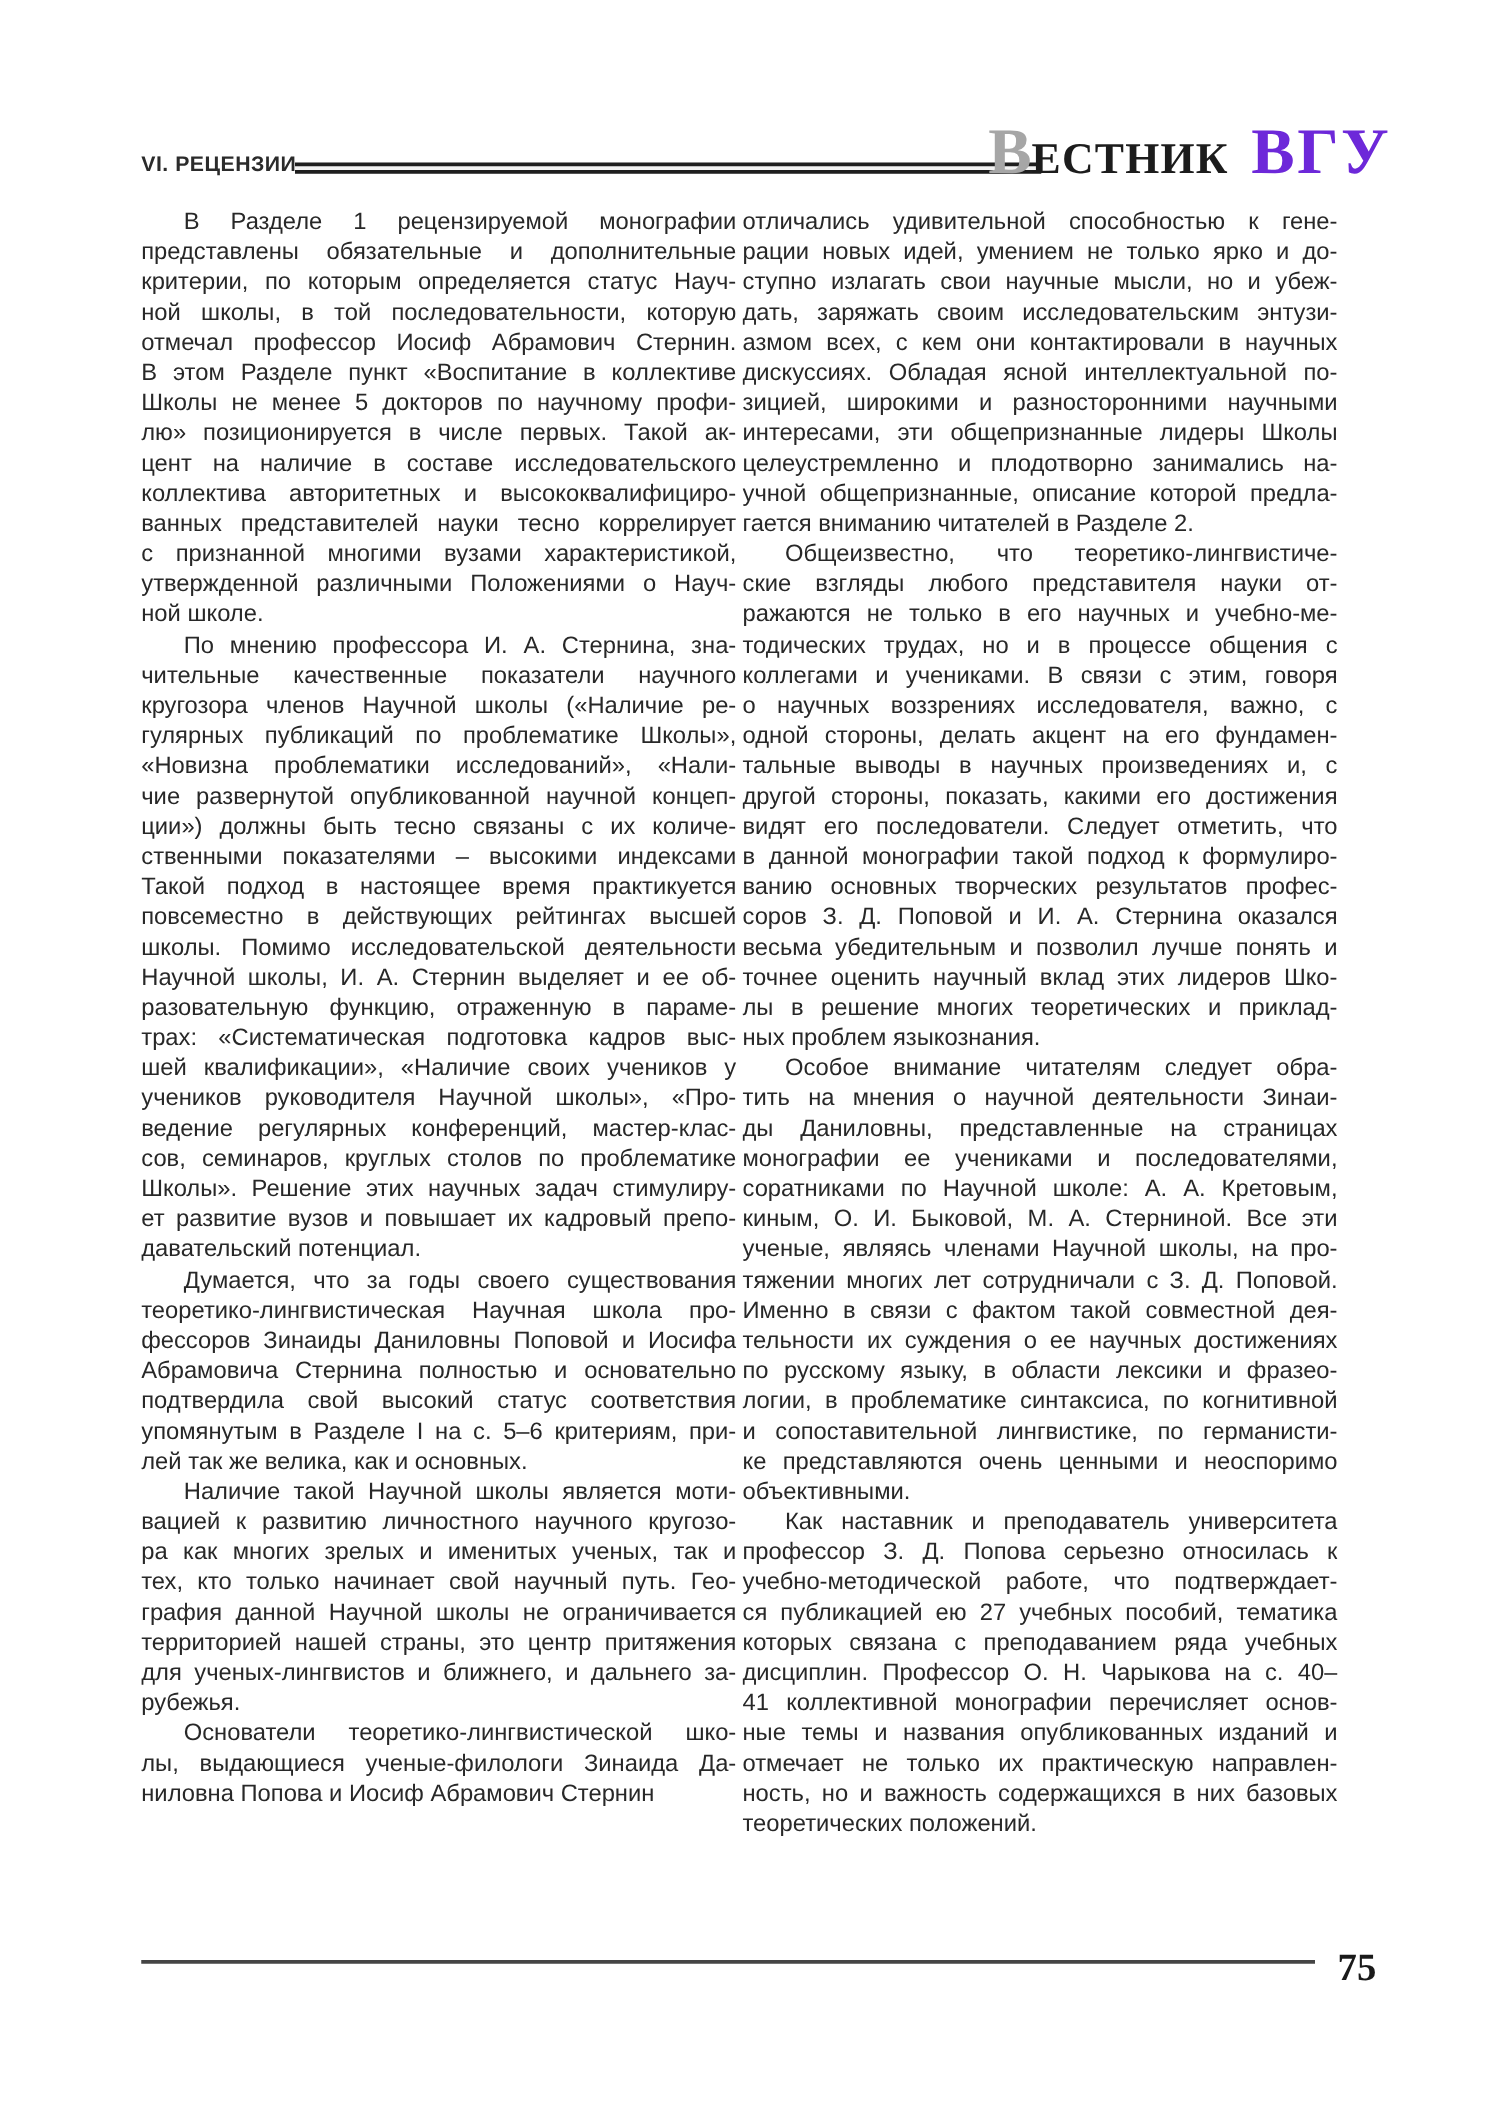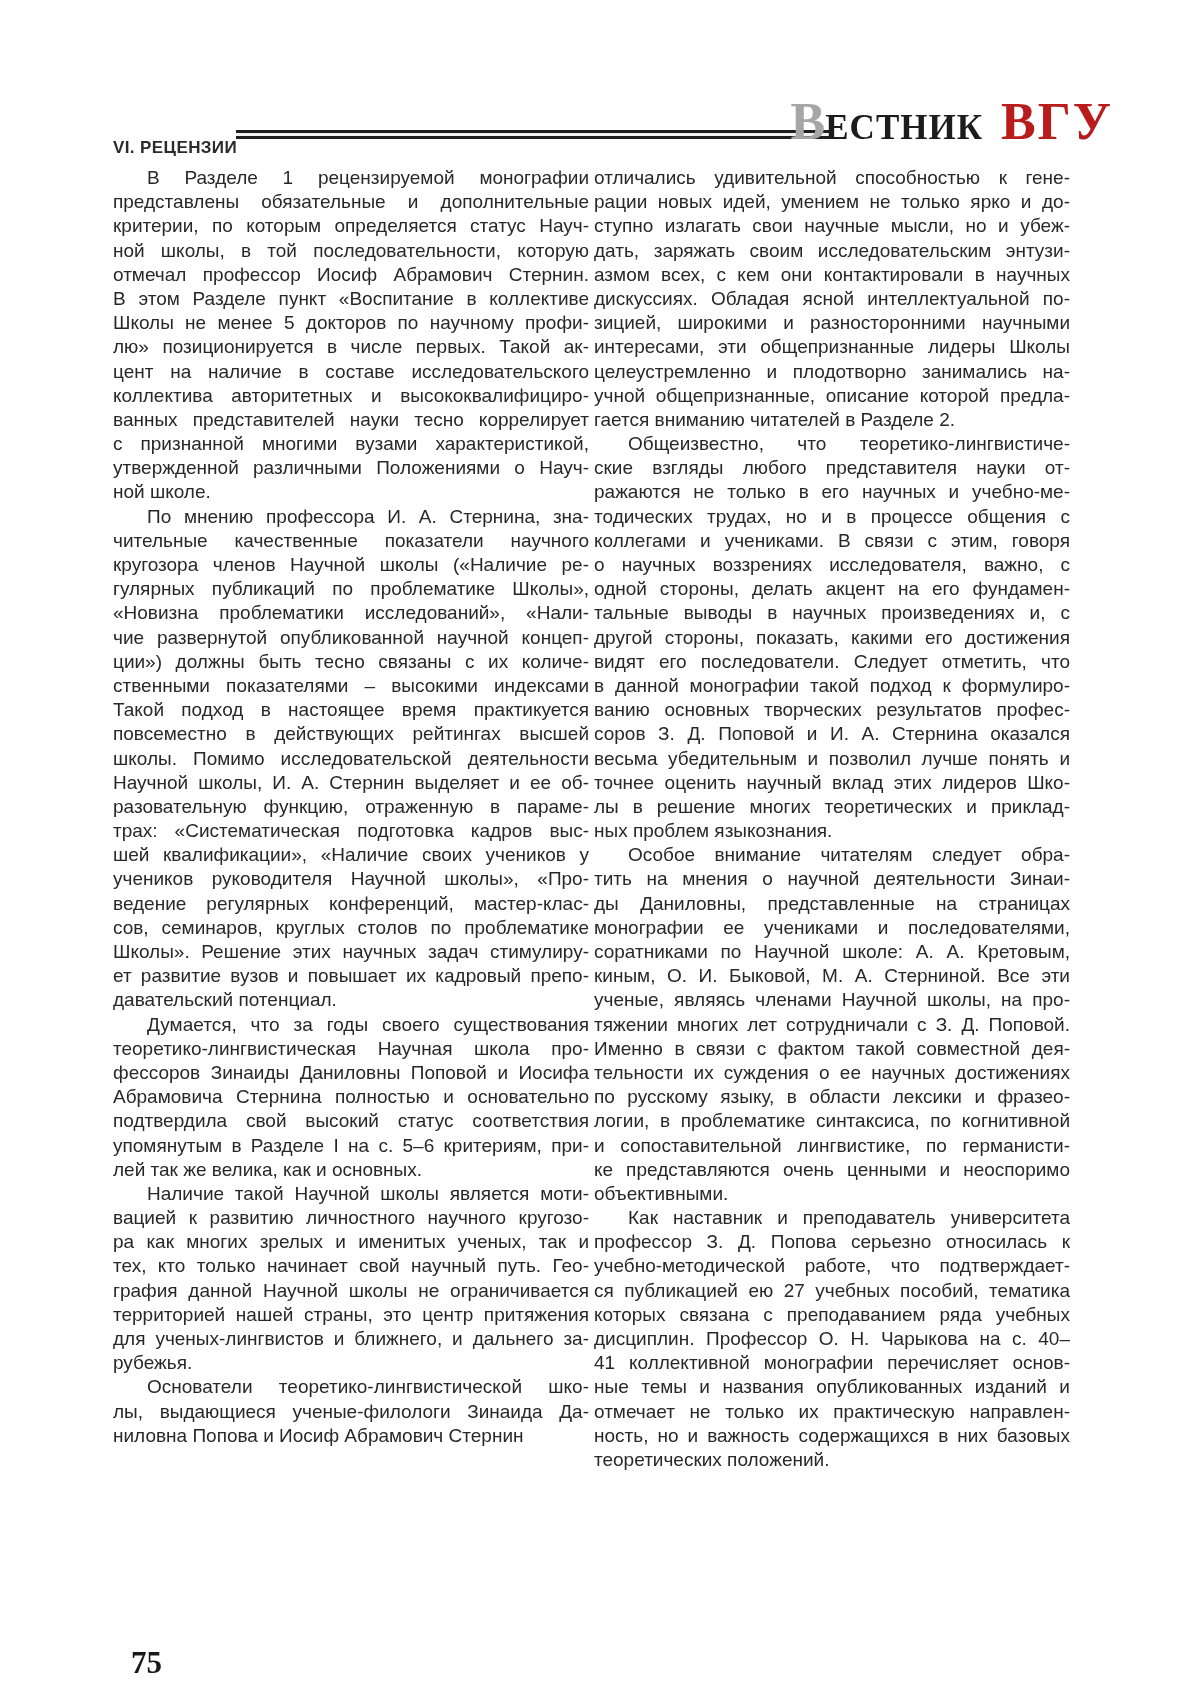--- a/index.html
+++ b/index.html
@@ -18,21 +18,20 @@
   
   .header-label {
     position: absolute;
     left: 113px;
     top: 122px;
     font-size: 17px;
     font-weight: bold;
     letter-spacing: 0.4px;
     color: #2b2b2b;
     white-space: nowrap;
-    margin-top: 16px;
   }
   .header-rule {
     position: absolute;
     left: 236px;
     width: 597px;
     top: 130px;
     height: 3px;
     border-top: 3px solid #1e1e1e;
     border-bottom: 3px solid #1e1e1e;
     background: #f2f2f2;
@@ -51,21 +50,21 @@
     color: #a6a6a6;
   }
   .logo-rest {
     font-size: 35px;
     color: #1c1c1c;
     letter-spacing: 1px;
     text-align: right;
   }
   .logo-suffix {
     font-size: 52px;
-    color: #b91c1c;
+    color: #6d28d9;
     margin-left: 18px;
     letter-spacing: 2px;
   }
   
   .columns {
     position: absolute;
     left: 113px;
     top: 166px;
     width: 974px;
     display: flex;
@@ -83,24 +82,23 @@
     overflow: hidden;
     white-space: nowrap;
   }
   .line.first { text-indent: 34px; }
   .line.last  { text-align-last: left; }
   
   .footer {
     position: absolute;
     left: 113px;
     right: 99px;
-    top: 1636px;
+    top: 1558px;
     display: flex;
-    align-items: flex-start;
-    flex-direction: column;
+    align-items: center;
   }
   .footer-rule {
     flex: 1;
     height: 0;
     border-bottom: 3px solid #454545;
     margin-bottom: 8px;
   }
   .page-number {
     margin-left: 18px;
     font-family: "Liberation Serif", serif;

